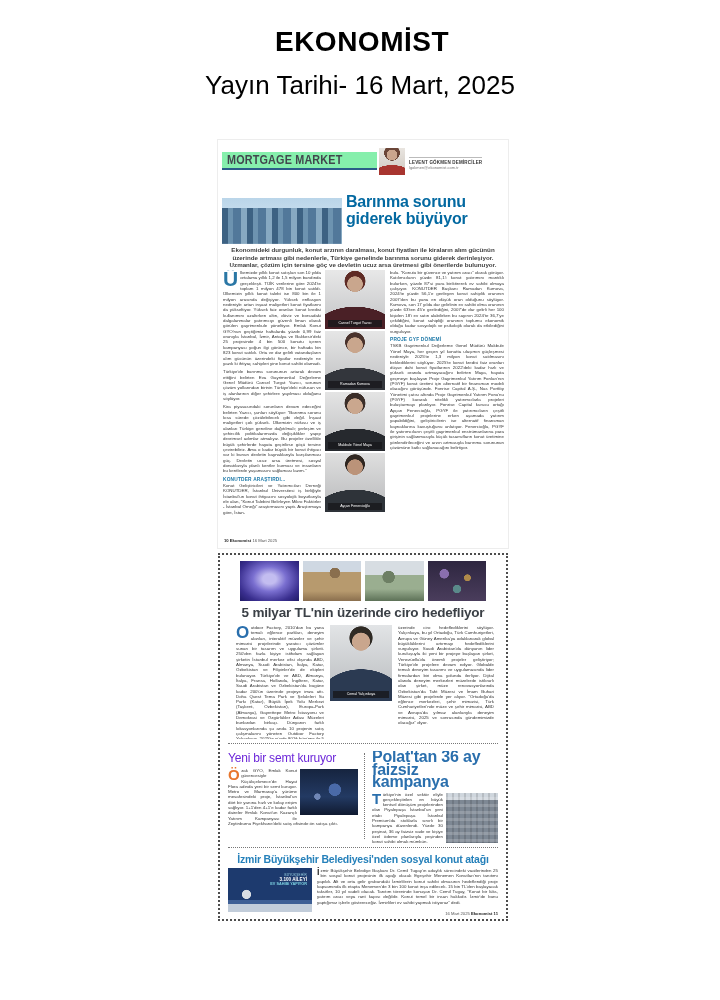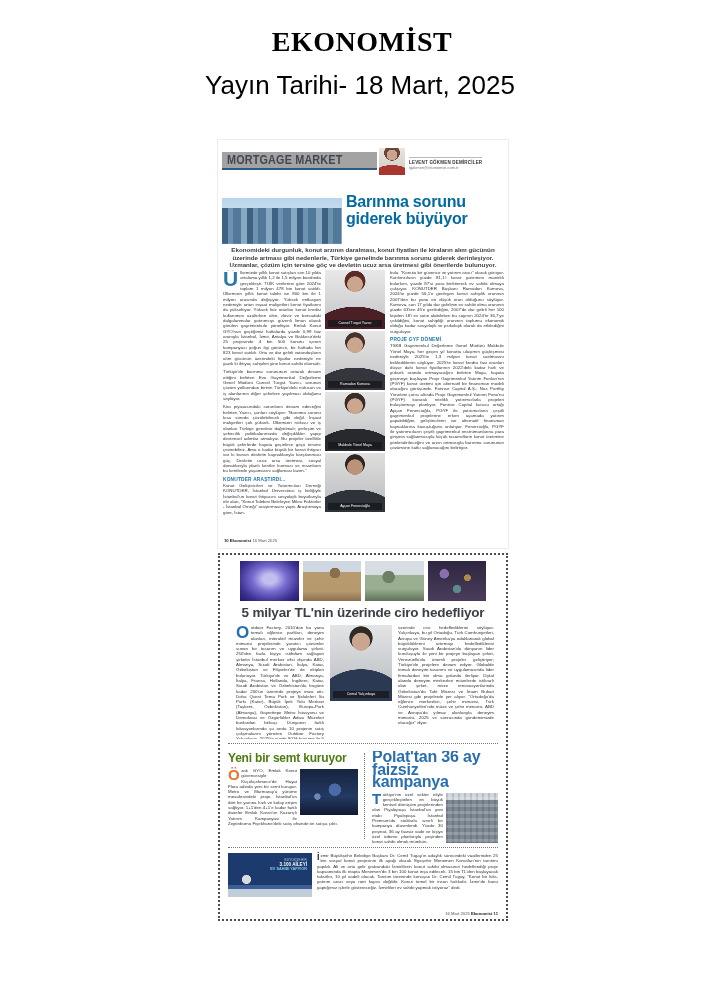--- a/index.html
+++ b/index.html
@@ -1,28 +1,28 @@
 <!DOCTYPE html>
 <html><head>
 <meta charset="utf-8">
 <style>
   html,body{margin:0;padding:0;background:#fff;}
   .canvas{position:relative;width:720px;height:1000px;background:#fff;overflow:hidden;
           font-family:"Liberation Sans",sans-serif;color:#000;}
 
   
   .pub-title{position:absolute;top:26px;left:4px;right:0;text-align:center;
-             font-size:28px;font-weight:bold;letter-spacing:.5px;font-family:Liberation Serif, serif;}
+             font-size:28px;font-weight:bold;letter-spacing:.5px;}
   .pub-date{position:absolute;top:70px;left:0;right:0;text-align:center;font-size:26px;}
 
   
   .page1{position:absolute;left:218px;top:140px;width:290px;height:408px;background:#fff;
          box-shadow:0 0 0 1px #ededed;overflow:hidden;}
   .p1-banner{position:absolute;left:4px;top:8px;right:4px;height:30px;}
-  .banner-bar{position:absolute;left:0;top:4px;width:155px;height:18px;background:#a3a3a3;
+  .banner-bar{position:absolute;left:0;top:4px;width:155px;height:18px;background:#86efac;
               border-bottom:2px solid #2b5c88;display:flex;align-items:center;
               padding-left:5px;box-sizing:border-box;}
   .banner-title{font-size:12px;font-weight:600;color:#41474d;letter-spacing:.2px;
                 transform:scaleX(.9);transform-origin:left;white-space:nowrap;}
   .columnist-photo{position:absolute;left:157px;top:0;width:26px;height:27px;
       background:
         radial-gradient(circle at 50% 26%,#caa58d 0 22%,rgba(0,0,0,0) 23%),
         radial-gradient(circle at 50% 18%,#6b4638 0 30%,rgba(0,0,0,0) 31%),
         radial-gradient(ellipse 80% 45% at 50% 108%,#a8352f 0 99%,rgba(0,0,0,0) 100%),
         linear-gradient(180deg,#e9e5e0,#cfc8c0);}
@@ -108,21 +108,21 @@
         linear-gradient(180deg,#e2e4e6,#b7babd);}
   .p2-portrait .cap{position:absolute;left:3px;right:3px;bottom:3px;height:7px;
       background:rgba(25,25,28,.82);color:#fff;font-size:3.6px;line-height:7px;text-align:center;}
   .p2-colR{position:absolute;left:178px;top:70px;width:96px;height:114px;font-size:4.4px;
            line-height:5.3px;text-align:justify;color:#333;overflow:hidden;}
   .hr1{position:absolute;left:8px;right:8px;top:188px;border-top:1.5px dotted #777;}
   .hr2{position:absolute;left:8px;right:8px;top:292px;border-top:1.5px dotted #777;}
   .vdiv{position:absolute;left:144px;top:198px;height:86px;border-left:1.5px dotted #777;}
 
   .sub-left{position:absolute;left:8px;top:196px;width:130px;height:92px;overflow:hidden;}
-  .sub-left h3{font-size:12px;color:#4d7c0f;font-weight:bold;margin:0 0 3px;letter-spacing:-.2px;}
+  .sub-left h3{font-size:12px;color:#6d28d9;font-weight:normal;margin:0 0 3px;letter-spacing:-.2px;}
   .sub-txt{font-size:4.4px;line-height:5.3px;text-align:justify;color:#333;}
   .dropcap-oe{float:left;font-size:15px;line-height:13px;font-weight:bold;color:#e8762d;margin-right:1.5px;}
   .photo-night{float:right;width:58px;height:46px;margin:1px 0 2px 3px;
       background:
         radial-gradient(circle at 60% 45%,#4a6aa8 0 14%,rgba(0,0,0,0) 15%),
         radial-gradient(circle at 30% 60%,#6f86b5 0 6%,rgba(0,0,0,0) 7%),
         linear-gradient(180deg,#16243f,#233a63 60%,#101a30);}
   .sub-right{position:absolute;left:152px;top:196px;width:126px;height:92px;overflow:hidden;}
   .sub-right h3{font-size:16px;line-height:12.5px;color:#2a6fad;font-weight:bold;margin:0 0 3px;letter-spacing:-.2px;}
   .dropcap-t{float:left;font-size:15px;line-height:13px;font-weight:bold;color:#2a6fad;margin-right:1.5px;}
@@ -147,21 +147,21 @@
   .dropcap-i{float:left;font-size:9px;line-height:8px;font-weight:bold;color:#333;margin-right:1px;}
   .p2-footer{position:absolute;right:8px;bottom:3px;font-size:4.2px;color:#555;}
   .p2-footer b{color:#222;}
 </style>
 </head>
 <body>
 
 <div class="canvas">
 
   <div class="pub-title">EKONOMİST</div>
-  <div class="pub-date">Yayın Tarihi- 18 Mart, 2025</div>
+  <div class="pub-date">Yayın Tarihi- 16 Mart, 2025</div>
 
   <div class="page1">
 
     <div class="p1-banner">
       <div class="banner-bar">
         <span class="banner-title">MORTGAGE MARKET</span>
       </div>
       <div class="columnist-photo"></div>
       <div class="columnist-info">
         <div class="columnist-name">LEVENT GÖKMEN DEMİRCİLER</div>
@@ -247,20 +247,21 @@
       <h3>Polat'tan 36 ay faizsiz kampanya</h3>
       <div class="sub-txt">
         <span class="photo-building"></span>
         <span class="dropcap-t">T</span><span>ürkiye'nin özel sektör eliyle gerçekleştirilen en büyük kentsel dönüşüm projelerinden olan Piyalepaşa İstanbul'un yeni etabı Piyalepaşa İstanbul Premium'da stoklarla sınırlı bir kampanya düzenlendi. Yüzde 30 peşinat, 36 ay faizsiz vade ve kişiye özel ödeme planlarıyla peşinden konut sahibi olmak mümkün.</span>
       </div>
     </div>
 
     <div class="hr2"></div>
 
     <div class="izmir">
+      <h3>İzmir Büyükşehir Belediyesi'nden sosyal konut atağı</h3>
       <div class="izmir-row">
         <div class="photo-event">
           <div class="ev1">BÜYÜKŞEHİR</div>
           <div class="ev2">3.100 AİLEYİ</div>
           <div class="ev3">EV SAHİBİ YAPIYOR</div>
         </div>
         <div class="izmir-txt">
           <span class="dropcap-i">İ</span><span>zmir Büyükşehir Belediye Başkanı Dr. Cemil Tugay'ın adaylık sürecindeki vaatlerinden 25 bin sosyal konut projesinin ilk ayağı olacak Egeşehir Menemen Konutları'nın tanıtımı yapıldı. Alt ve orta gelir grubundaki İzmirlilerin konut sahibi olmasının hedeflendiği proje kapsamında ilk etapta Menemen'de 3 bin 100 konut inşa edilecek. 15 bin TL'den başlayacak taksitler, 10 yıl vadeli olacak. Tanıtım töreninde konuşan Dr. Cemil Tugay, "Konut bir lüks, yatırım aracı veya rant kapısı değildir. Konut temel bir insan hakkıdır. İzmir'de bunu yaptığımız işlerle göstereceğiz. İzmirlileri ev sahibi yapmak istiyoruz" dedi.</span>
         </div>
       </div>

